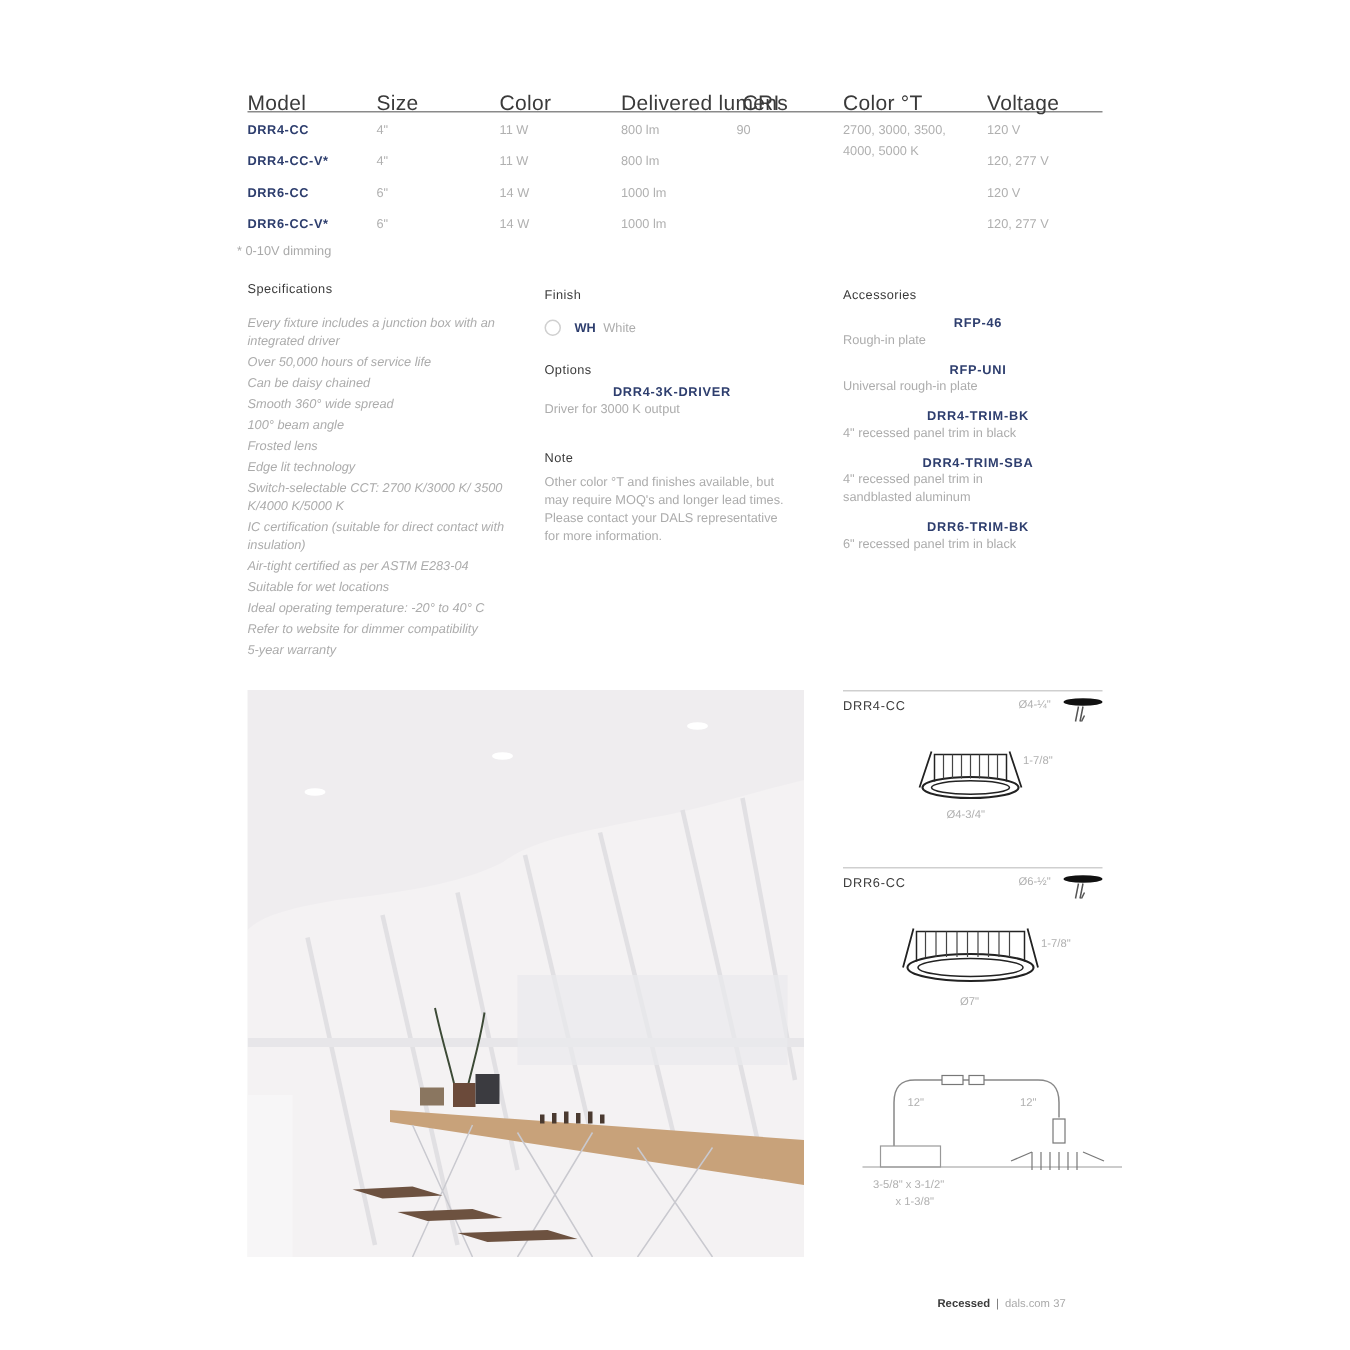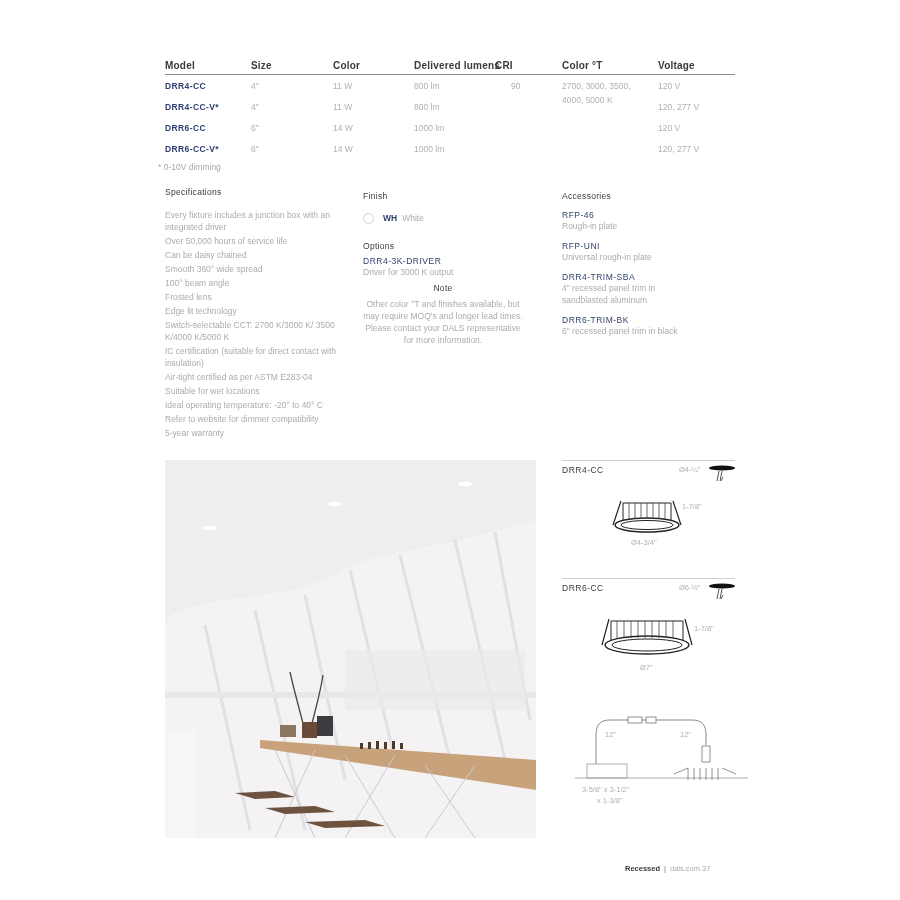--- a/index.html
+++ b/index.html
@@ -3,42 +3,42 @@
   <meta charset="utf-8">
   <style>
     * { box-sizing: border-box; margin: 0; padding: 0; }
     html, body { width: 900px; height: 900px; background: #ffffff; }
     body { position: relative; font-family: "Liberation Sans", sans-serif; color: #a9a9a9; overflow: hidden; }
     .abs { position: absolute; }
 
     
     .spec-table { left: 165px; top: 58px; width: 570px; }
     .th-row { position: relative; height: 17px; border-bottom: 1px solid #8a8a8a; }
-    .th { position: absolute; top: 2px; font-size: 10px; color: #3a3a3a; letter-spacing: 0.2px; font-weight: bold; }
+    .th { position: absolute; top: 2px; font-size: 14px; color: #3a3a3a; letter-spacing: 0.2px; }
     .tr { position: relative; height: 21px; }
     .td { position: absolute; top: 6px; font-size: 8.5px; color: #b0b0b0; white-space: nowrap; }
     .td.model { color: #2e3e6e; font-weight: bold; letter-spacing: 0.4px; }
     .td.multi { white-space: normal; line-height: 14px; top: 4px; width: 80px; }
     .footnote { left: 158px; top: 162px; font-size: 8.5px; color: #a9a9a9; }
 
     
     .section-title { font-size: 8.5px; color: #3a3a3a; letter-spacing: 0.3px; }
-    .blue-code { font-size: 8.5px; font-weight: normal; color: #2e3e6e; letter-spacing: 0.5px; }
+    .blue-code { font-size: 8.5px; font-weight: bold; color: #2e3e6e; letter-spacing: 0.5px; text-align: center; }
     .grey-text { font-size: 8.5px; color: #acacac; line-height: 12px; }
 
     .specs { left: 165px; top: 187px; width: 180px; }
-    .specs ul { list-style: none; margin-top: 12px; }
+    .specs ul { list-style: none; margin-top: 12px; font-style: italic; }
     .specs li { font-size: 8.5px; color: #acacac; line-height: 12px; margin-bottom: 2px; }
 
     .finish { left: 363px; top: 191px; width: 170px; }
     .finish-row { display: flex; align-items: center; margin-top: 11px; }
     .swatch { width: 11px; height: 11px; border-radius: 50%; border: 1px solid #d0d0d0; background: #fff; margin-right: 9px; }
     .finish-code { font-size: 8.5px; font-weight: bold; color: #2e3e6e; margin-right: 5px; }
     .options { left: 363px; top: 241px; width: 170px; }
-    .note { left: 363px; top: 283px; width: 160px; text-align: center; }
+    .note { left: 363px; top: 300px; width: 160px; }
 
     .accessories { left: 562px; top: 191px; width: 180px; }
     .acc-item { margin-top: 9px; }
     .acc-item:first-of-type { margin-top: 12px; }
 
     
     .photo { left: 165px; top: 460px; width: 371px; height: 378px; overflow: hidden; background: #f2f1f2; }
 
     
     .diagram { left: 562px; width: 173px; }
@@ -61,21 +61,21 @@
     <span class="th" style="left:249px">Delivered lumens</span>
     <span class="th" style="left:330px">CRI</span>
     <span class="th" style="left:397px">Color °T</span>
     <span class="th" style="left:493px">Voltage</span>
   </div>
   <div class="tr">
     <span class="td model" style="left:0">DRR4-CC</span>
     <span class="td" style="left:86px">4"</span>
     <span class="td" style="left:168px">11 W</span>
     <span class="td" style="left:249px">800 lm</span>
-    <span class="td" style="left:346px">90</span>
+    <span class="td" style="left:326px">90</span>
     <span class="td multi" style="left:397px">2700, 3000, 3500, 4000, 5000 K</span>
     <span class="td" style="left:493px">120 V</span>
   </div>
   <div class="tr">
     <span class="td model" style="left:0">DRR4-CC-V*</span>
     <span class="td" style="left:86px">4"</span>
     <span class="td" style="left:168px">11 W</span>
     <span class="td" style="left:249px">800 lm</span>
     <span class="td" style="left:493px">120, 277 V</span>
   </div>
@@ -140,20 +140,24 @@
   <div class="section-title">Accessories</div>
   <div class="acc-item">
     <div class="blue-code">RFP-46</div>
     <div class="grey-text">Rough-in plate</div>
   </div>
   <div class="acc-item">
     <div class="blue-code">RFP-UNI</div>
     <div class="grey-text">Universal rough-in plate</div>
   </div>
   <div class="acc-item">
+    <div class="blue-code">DRR4-TRIM-BK</div>
+    <div class="grey-text">4" recessed panel trim in black</div>
+  </div>
+  <div class="acc-item">
     <div class="blue-code">DRR4-TRIM-SBA</div>
     <div class="grey-text" style="width:110px">4" recessed panel trim in sandblasted aluminum</div>
   </div>
   <div class="acc-item">
     <div class="blue-code">DRR6-TRIM-BK</div>
     <div class="grey-text">6" recessed panel trim in black</div>
   </div>
 </div>
 
 <div class="abs photo">

